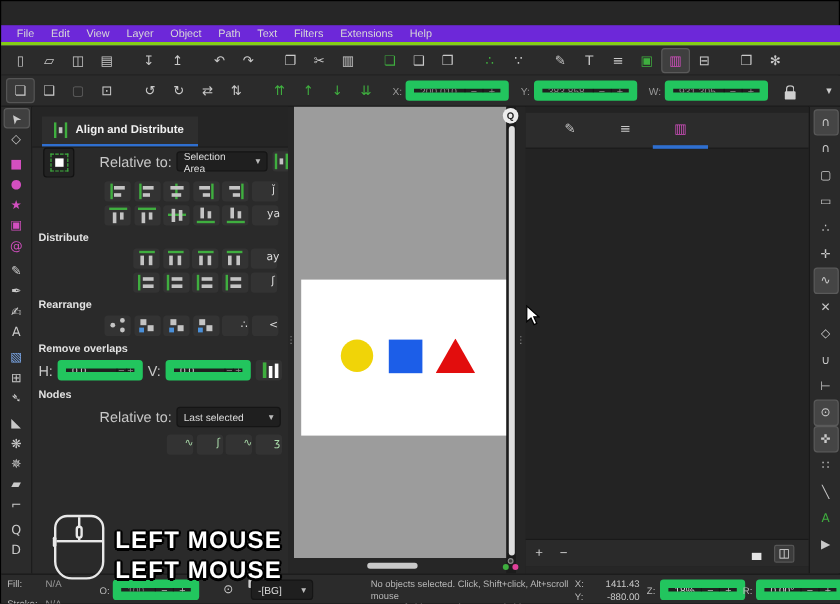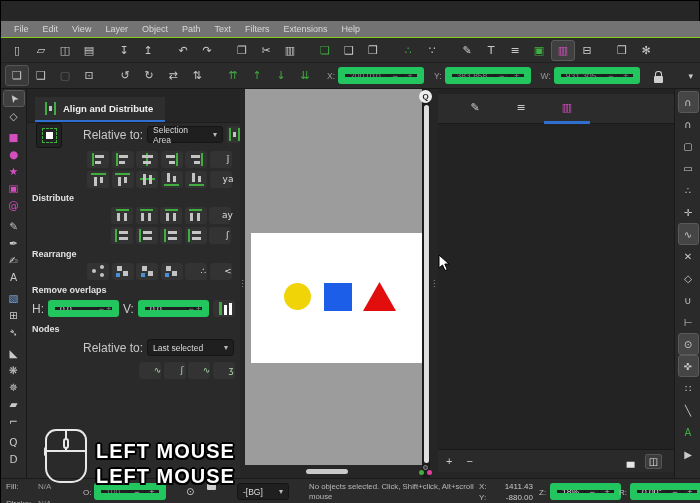--- a/index.html
+++ b/index.html
@@ -10,21 +10,21 @@
 
   
   #titlebar{position:absolute;left:0;top:0;width:700px;height:20px;background:#191919;display:flex;align-items:center;border-bottom:1px solid #000}
   #appicon{width:11px;height:11px;background:#0d0d0d;border:1px solid #444;border-radius:2px;margin:0 6px 0 7px;position:relative}
   #appicon::after{content:"";position:absolute;left:2px;top:3px;width:5px;height:4px;background:#e8e8e8;clip-path:polygon(50% 0,0 100%,100% 100%)}
   #title{font-size:9.5px;color:#e0e0e0}
   #wincontrols{margin-left:auto;display:flex;height:100%}
   #wincontrols span{width:30px;display:flex;align-items:center;justify-content:center;font-size:9px;color:#ccc}
 
   
-  #menubar{position:absolute;left:0;top:20px;width:700px;height:17px;background:#737373;display:flex;align-items:center;padding-left:6px;border-bottom:1px solid #84cc16}
+  #menubar{position:absolute;left:0;top:20px;width:700px;height:17px;background:#6d28d9;display:flex;align-items:center;padding-left:6px;border-bottom:3px solid #84cc16}
   .mitem{font-size:9px;color:#d8d8d8;padding:0 7px}
 
   
   #cmdbar{position:absolute;left:0;top:37px;width:700px;height:25px;background:#2b2b2b;display:flex;align-items:center;padding-left:4px;border-bottom:1px solid #202020}
   .cbtn{width:24px;height:21px;display:flex;align-items:center;justify-content:center;border:1px solid transparent}
   .cbtn .glyph{font-size:11px}
   .cbtn.gap{margin-left:11px}
   .cbtn.active{background:#3f3f3f;border:1px solid #5a5a5a;border-radius:3px}
 
   
@@ -158,21 +158,21 @@
   #statusbar{position:absolute;left:0;top:477px;width:700px;height:26px;background:#2b2b2b;border-top:1px solid #1a1a1a;font-size:8px}
   #statusbar .sblock{position:absolute}
   #fillblock{left:5px;top:3px;display:grid;grid-template-columns:32px auto;row-gap:8px}
   #fillblock .lab{color:#bbb}
   #fillblock .val{color:#999}
   #opalabel{left:82px;top:9px;color:#bbb}
   #opaspin{left:93px;top:4px}
   #opaspin .val{min-width:28px;color:#777}
   #eyeicon{left:185px;top:7px;font-size:10px;color:#c9c9c9}
   #locksb{left:206px;top:4px}
-  #layersel{left:236px;top:4px}
+  #layersel{left:208px;top:4px}
   #layersel .select{min-width:52px;height:17px}
   #message{left:308px;top:3px;width:170px;color:#b8b8b8;line-height:9.5px;font-size:7.8px}
   #coords{left:478px;top:3px;display:grid;grid-template-columns:12px 42px;row-gap:2px;color:#bbb}
   #coords .cv{text-align:right;color:#c9c9c9}
   #zoomlabel{left:538px;top:9px;color:#bbb}
   #zoomspin{left:549px;top:4px}
   #zoomspin .val{min-width:26px;justify-content:center;color:#ddd}
   #rotlabel{left:618px;top:9px;color:#bbb}
   #rotspin{left:629px;top:4px}
   #rotspin .val{min-width:28px;justify-content:center;color:#ddd}

